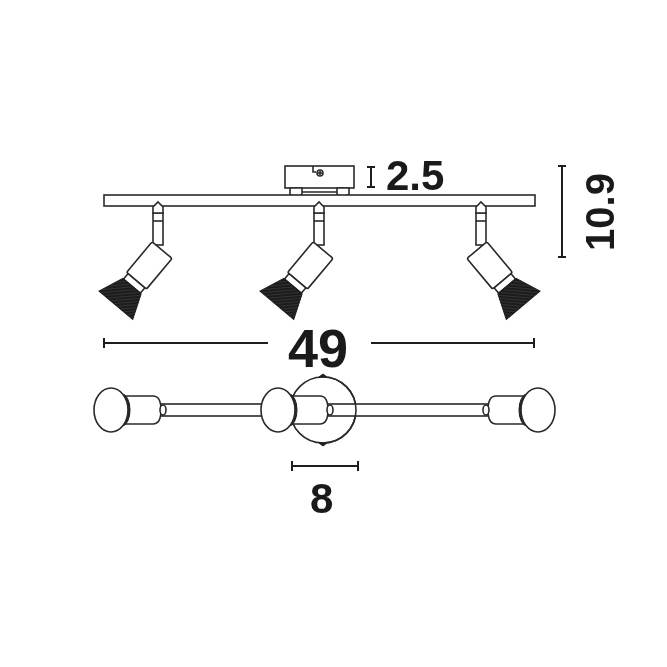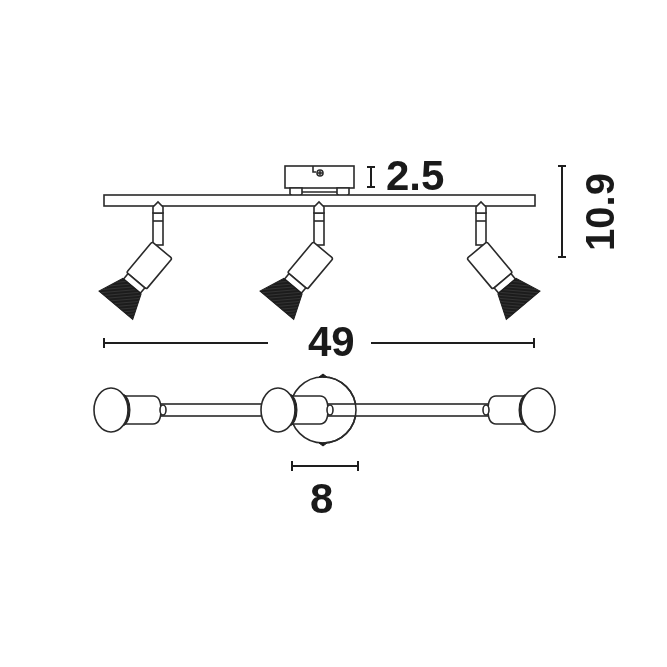--- a/index.html
+++ b/index.html
@@ -12,21 +12,21 @@
     .label {
       position: absolute;
       font-family: "Liberation Sans", "DejaVu Sans", sans-serif;
       font-weight: 700;
       color: #1a1a1a;
       line-height: 1;
       white-space: nowrap;
       text-align: center;
     }
     #lbl-height-small { left: 386px; top: 155px; font-size: 42px; }
-    #lbl-width { left: 308px; top: 321px; font-size: 42px; }
+    #lbl-width { left: 288px; top: 321px; font-size: 54px; }
     #lbl-depth { left: 310px; top: 478px; font-size: 42px; }
     #lbl-height-total {
       left: 545px; top: 192px; font-size: 40px;
       transform: rotate(-90deg); transform-origin: center center;
       width: 110px; text-align: center;
     }
   </style>
 </head>
 <body>
 

